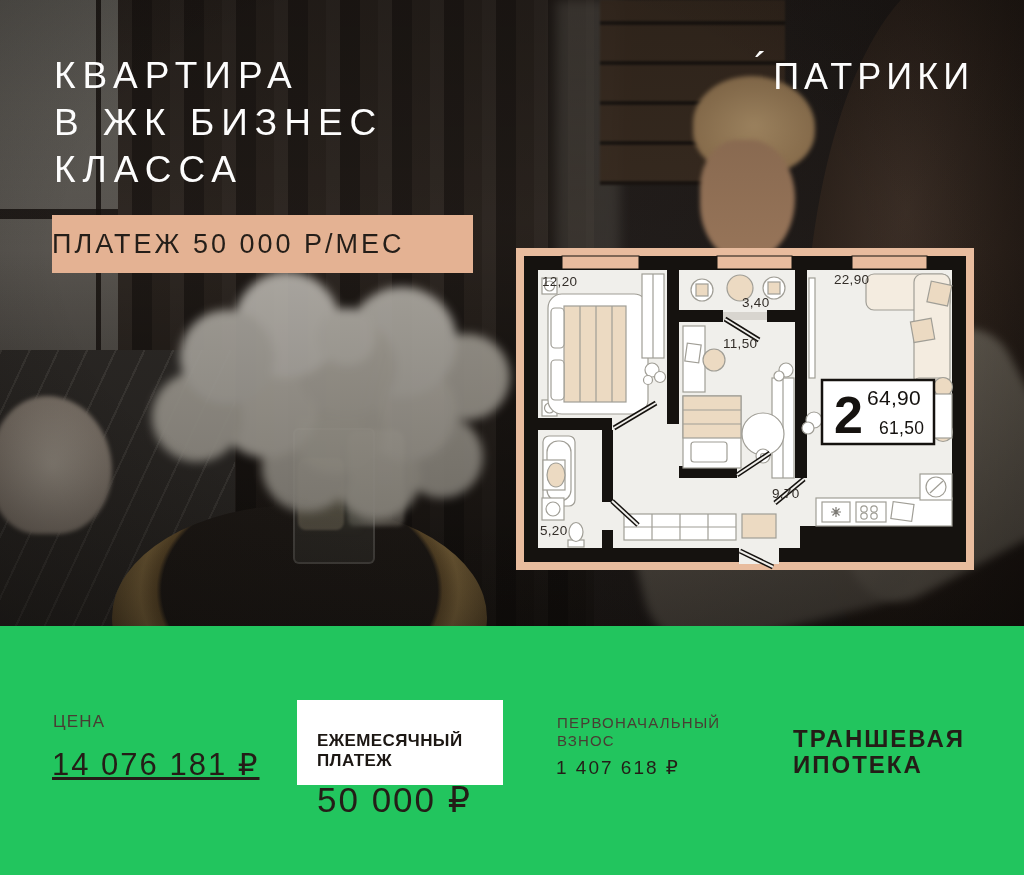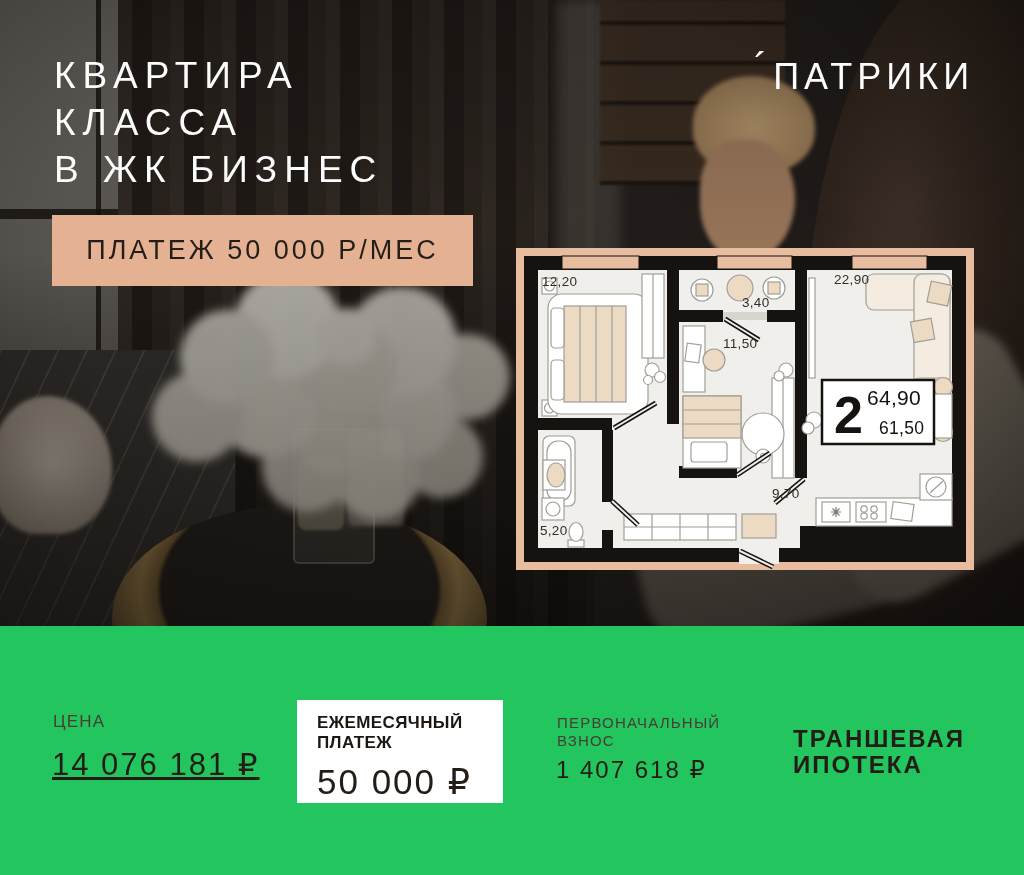--- a/index.html
+++ b/index.html
@@ -48,44 +48,44 @@
   .ph-overlay{left:0;top:0;width:100%;height:100%;
     background:radial-gradient(ellipse at 45% 40%,transparent 50%,rgba(8,6,5,.4) 100%),
       linear-gradient(180deg,rgba(12,9,7,.38) 0%,rgba(12,9,7,.2) 40%,rgba(10,8,6,.45) 100%);}
 
   
   .headline{position:absolute;left:54px;top:52px;color:#fdfdfd;font-size:37px;line-height:47px;
     font-weight:500;letter-spacing:7px;white-space:nowrap;z-index:5;}
   .logo{position:absolute;right:50px;top:56px;color:#fdfdfd;font-size:36px;font-weight:500;
     letter-spacing:5px;white-space:nowrap;z-index:5;display:flex;align-items:flex-start;}
   .logo .accent{font-size:40px;line-height:30px;margin-right:1px;transform:translateY(-4px);}
-  .badge{position:absolute;left:52px;top:215px;width:421px;height:71px;background:#e4b293;
-    color:#241e19;display:flex;align-items:center;justify-content:center;font-size:27px;
+  .badge{position:absolute;left:52px;top:215px;width:421px;height:58px;background:#e4b293;
+    color:#241e19;display:flex;align-items:center;font-size:27px;
     font-weight:500;letter-spacing:3px;white-space:nowrap;z-index:5;}
 
   
   .plan{position:absolute;left:516px;top:248px;width:531px;height:322px;z-index:6;}
   .plan svg{display:block;}
   .plan text{font-family:"Liberation Sans","DejaVu Sans",sans-serif;fill:#332e29;font-size:13.5px;font-weight:500;letter-spacing:.3px;}
   .plan text.big{font-size:52px;font-weight:600;fill:#15120f;letter-spacing:0;}
   .plan text.area1{font-size:21px;font-weight:500;fill:#15120f;}
   .plan text.area2{font-size:17.5px;font-weight:400;fill:#15120f;}
 
   
   .band{position:absolute;left:0;top:626px;width:1024px;height:249px;background:#22c55e;z-index:4;}
   .label{position:absolute;color:#493d33;font-size:17px;letter-spacing:1.2px;line-height:19px;}
   .label.small{font-size:15px;line-height:18px;}
   .value{position:absolute;color:#241d17;font-weight:500;white-space:nowrap;}
   .price-label{left:53px;top:86px;}
   .price-value{left:52px;top:120px;font-size:31px;letter-spacing:2px;text-decoration:underline;}
-  .card{position:absolute;left:297px;top:74px;width:206px;height:103px;background:#ffffff;box-sizing:border-box;padding:13px 0 0 20px;}
+  .card{position:absolute;left:297px;top:74px;width:206px;height:85px;background:#ffffff;box-sizing:border-box;padding:31px 0 0 20px;}
   .card .title{color:#1c1713;font-size:17px;font-weight:700;line-height:20px;letter-spacing:.4px;}
   .card .val{color:#241d17;font-size:35px;font-weight:500;letter-spacing:2px;margin-top:9px;white-space:nowrap;}
   .down-label{left:557px;top:88px;}
-  .down-value{left:556px;top:130px;font-size:24px;letter-spacing:2px;}
+  .down-value{left:556px;top:130px;font-size:19px;letter-spacing:2px;}
   .mortgage{position:absolute;left:793px;top:100px;color:#241d17;font-size:24px;font-weight:700;letter-spacing:2px;line-height:26px;white-space:nowrap;}
 </style>
 </head>
 <body>
 
 <div class="poster">
 
   <div class="photo">
     <div class="ph-window-left"></div>
     <div class="ph-curtain"></div>
@@ -104,22 +104,22 @@
     <div class="ph-diffuser"></div>
     <div class="ph-candle"></div>
     <div class="ph-stems"></div>
     <div class="ph-vase"></div>
     <div class="ph-flowers"></div>
     <div class="ph-overlay"></div>
   </div>
 
   <div class="headline">
     <div>КВАРТИРА</div>
+    <div>В ЖК БИЗНЕС</div>
     <div>КЛАССА</div>
-    <div>В ЖК БИЗНЕС</div>
   </div>
 
   <div class="logo">
     <span class="accent">´</span>
     <span>ПАТРИКИ</span>
   </div>
 
   <div class="badge">
     <span>ПЛАТЕЖ 50 000 Р/МЕС</span>
   </div>

